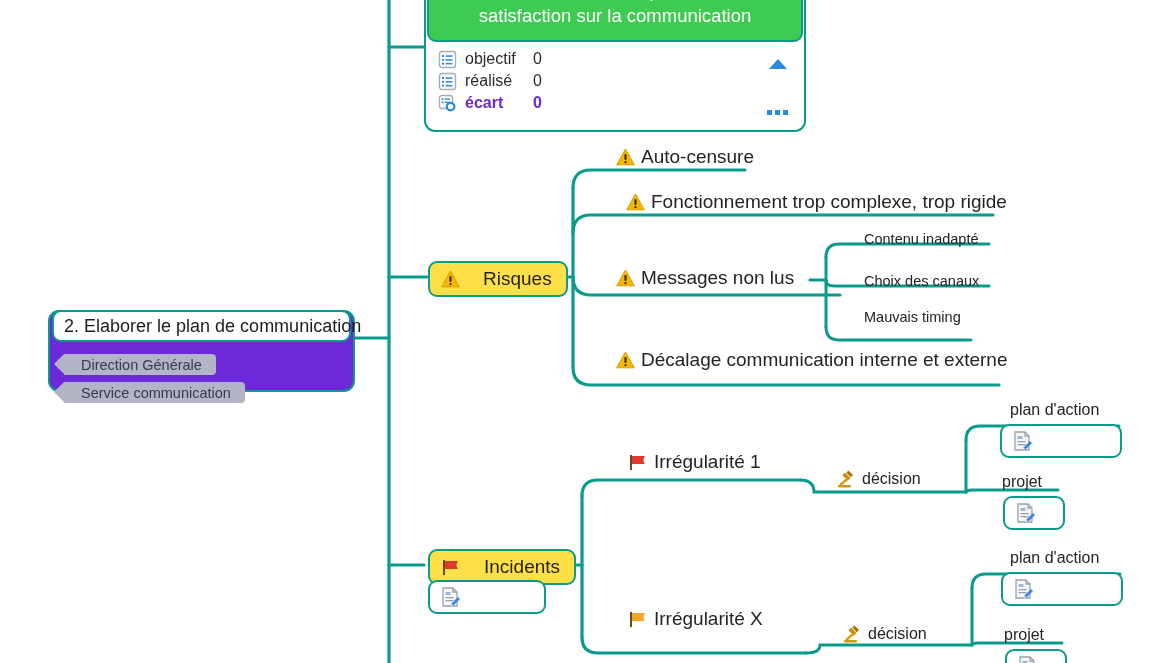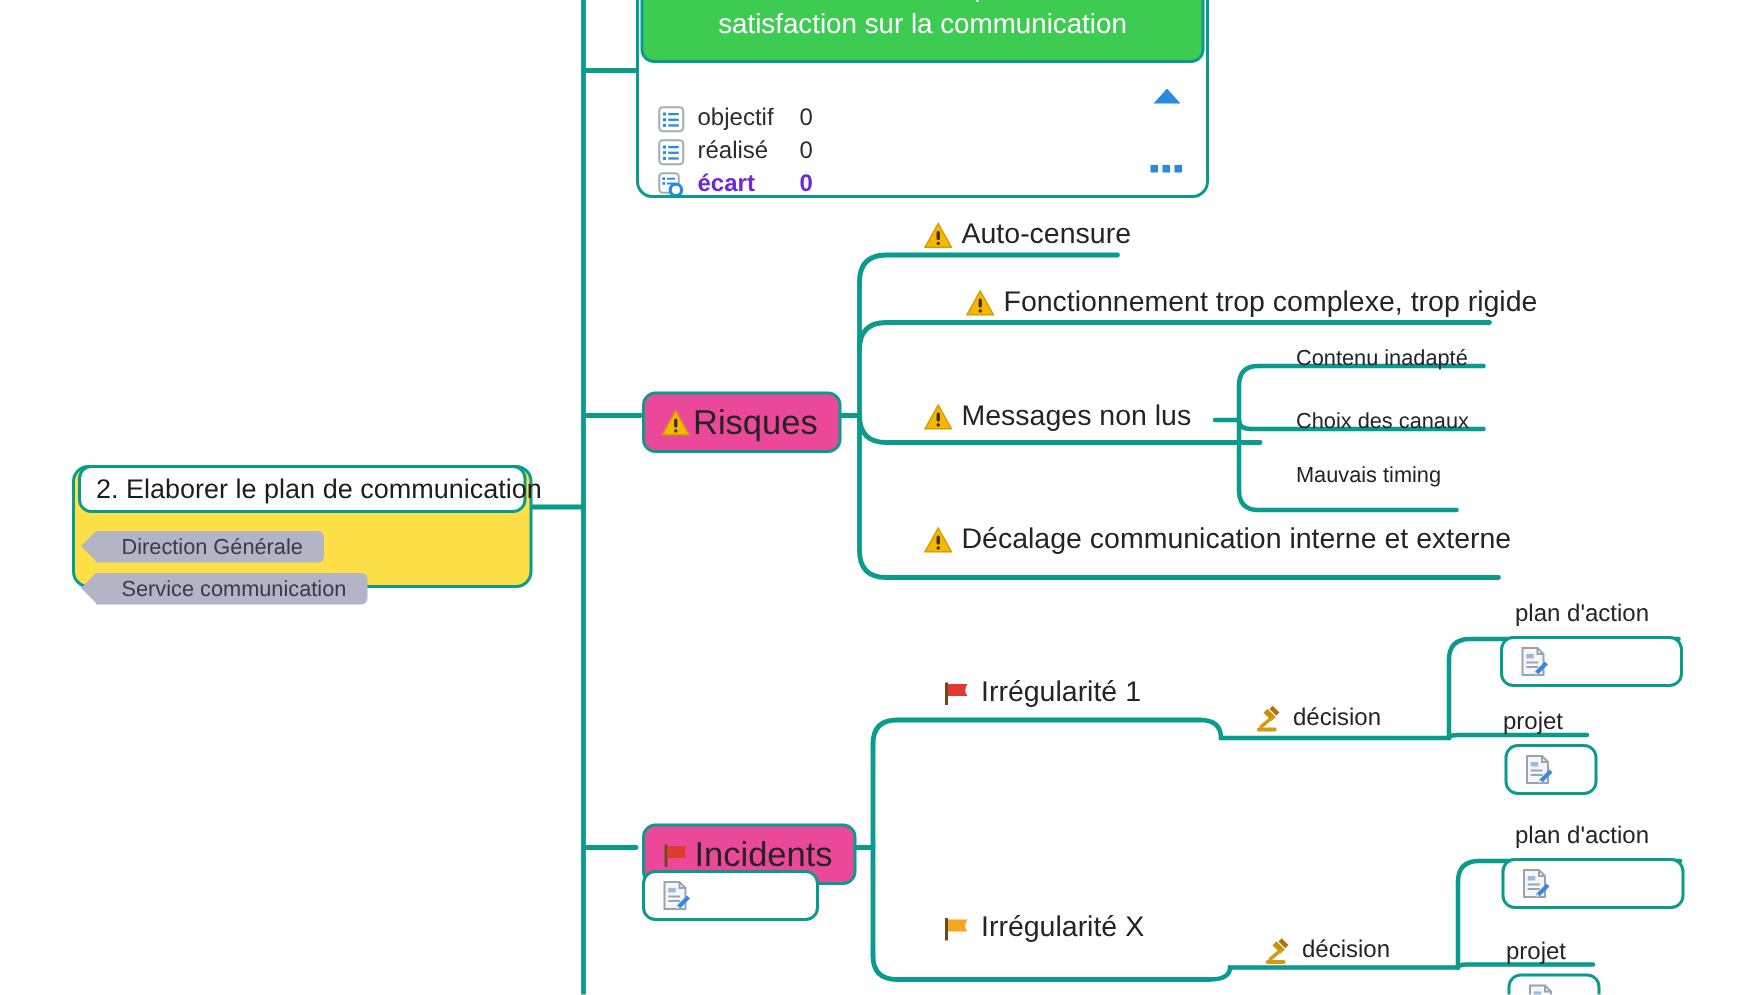--- a/index.html
+++ b/index.html
@@ -23,27 +23,27 @@
     color:#242424;
     line-height:1.1;
     justify-content:center;
   }
   .tnode.small{font-size:14.5px;}
   .tnode.mid{font-size:16px;}
 
   
   .bnode{
     position:absolute;
-    display:flex;align-items:center;gap:2px;
+    display:flex;align-items:center;gap:23px;
     white-space:nowrap;
-    background:#ec4899;
+    background:#fde047;
     border:2.5px solid #0a9b8c;
     border-radius:9px;
     padding:5px 14px 5px 11px;
-    font-size:23px;
+    font-size:19px;
     color:#242424;
     box-sizing:border-box;
   }
 
   
   .notebox{
     position:absolute;
     background:#ffffff;
     border:2.2px solid #0a9b8c;
     border-radius:9px;
@@ -51,21 +51,21 @@
     display:flex;align-items:center;
     padding-left:9px;
   }
 
   
   #main-topic{
     position:absolute;
     left:48px;top:310px;width:307px;height:82px;
     border:2.5px solid #0a9b8c;
     border-radius:11px;
-    background:#fde047;
+    background:#6d28d9;
     box-sizing:border-box;
   }
   #main-title{
     position:absolute;left:2px;top:-2px;width:299px;height:32px;
     border:2.5px solid #0a9b8c;border-radius:9px;background:#ffffff;
     box-sizing:border-box;
     display:flex;align-items:center;padding-left:10px;
     font-size:18px;color:#1d1d1d;white-space:nowrap;
   }
   .tag{
@@ -104,21 +104,21 @@
     border-radius:9px;
     box-sizing:border-box;
     color:#ffffff;
     font-size:18.5px;
     line-height:25px;
     padding:14px 12px 0 12px;
     text-align:center;
   }
   #kpi-head .hdr-line{display:block;}
   #kpi-rows{
-    position:absolute;left:0;top:96px;width:100%;
+    position:absolute;left:0;top:76px;width:100%;
     padding:8px 4px 0 12px;box-sizing:border-box;
   }
   .kpi-row{
     display:flex;align-items:center;
     height:22px;font-size:16px;color:#2c2c2c;
   }
   .kpi-row .k-icon{width:19px;height:19px;margin-right:8px;flex:0 0 auto;}
   .kpi-row .k-label{width:68px;}
   .kpi-row .k-value{width:40px;}
   .kpi-row.bold .k-label,.kpi-row.bold .k-value{font-weight:bold;color:#6d28d9;}
@@ -288,21 +288,21 @@
     <span>
       <svg width="19" height="18" viewBox="0 0 19 18">
         <path d="M9.5 1 L18.3 16.8 L0.7 16.8 Z" fill="#f5b800" stroke="#d99c00" stroke-width="1"></path>
         <rect x="8.4" y="6" width="2.2" height="6" rx="1" fill="#3d3000"></rect>
         <rect x="8.4" y="13.1" width="2.2" height="2.2" rx="1" fill="#3d3000"></rect>
       </svg>
     </span>
     <span>Auto-censure</span>
   </div>
 
-  <div class="tnode" style="left:644px;top:192px;">
+  <div class="tnode" style="left:626px;top:192px;">
     <span>
       <svg width="19" height="18" viewBox="0 0 19 18">
         <path d="M9.5 1 L18.3 16.8 L0.7 16.8 Z" fill="#f5b800" stroke="#d99c00" stroke-width="1"></path>
         <rect x="8.4" y="6" width="2.2" height="6" rx="1" fill="#3d3000"></rect>
         <rect x="8.4" y="13.1" width="2.2" height="2.2" rx="1" fill="#3d3000"></rect>
       </svg>
     </span>
     <span>Fonctionnement trop complexe, trop rigide</span>
   </div>
 

